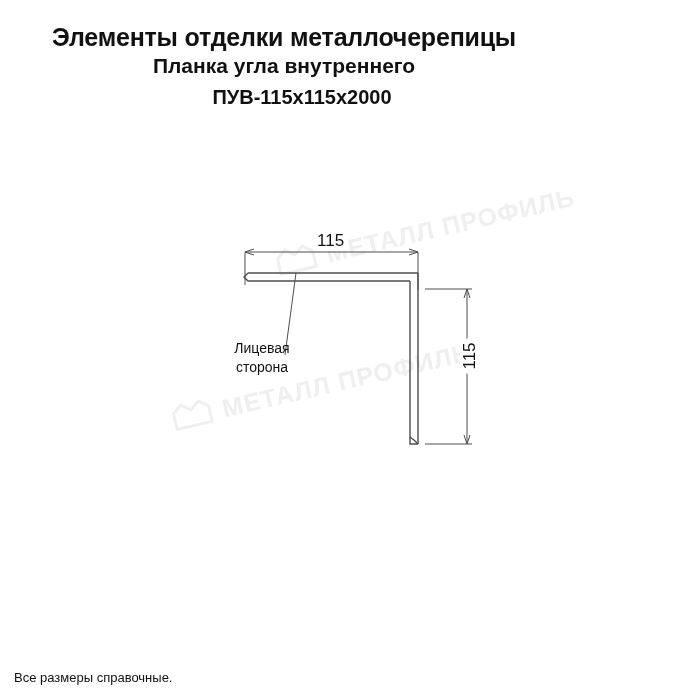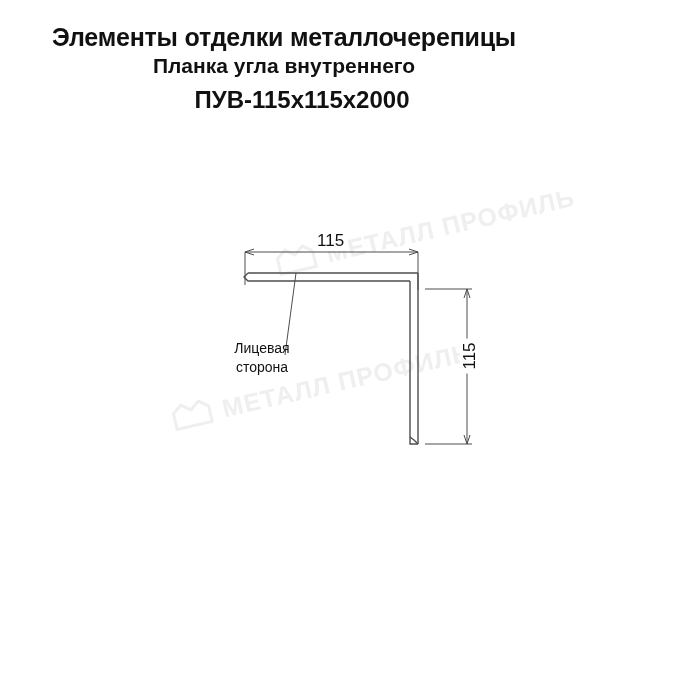--- a/index.html
+++ b/index.html
@@ -37,21 +37,21 @@
     color: #111;
   }
   .sub-title {
     font-size: 21px;
     font-weight: bold;
     line-height: 1.35;
     color: #111;
   }
   .sub-title-2 {
     margin-top: 4px;
-    font-size: 24px;
+    font-size: 20px;
     font-weight: bold;
     line-height: 1.35;
     color: #111;
     margin-left: 36px;
   }
 
   
   .watermark {
     position: absolute;
     color: #efefef;
@@ -205,15 +205,16 @@
 
   <div class="dim-label dim-top">115</div>
   <div class="dim-label dim-right">115</div>
 
   <div class="face-label">
     <div>Лицевая</div>
     <div>сторона</div>
   </div>
 
   <div class="footnotes">
+    <div>Все размеры справочные.</div>
   </div>
 
 </div>
 
 </body></html>

